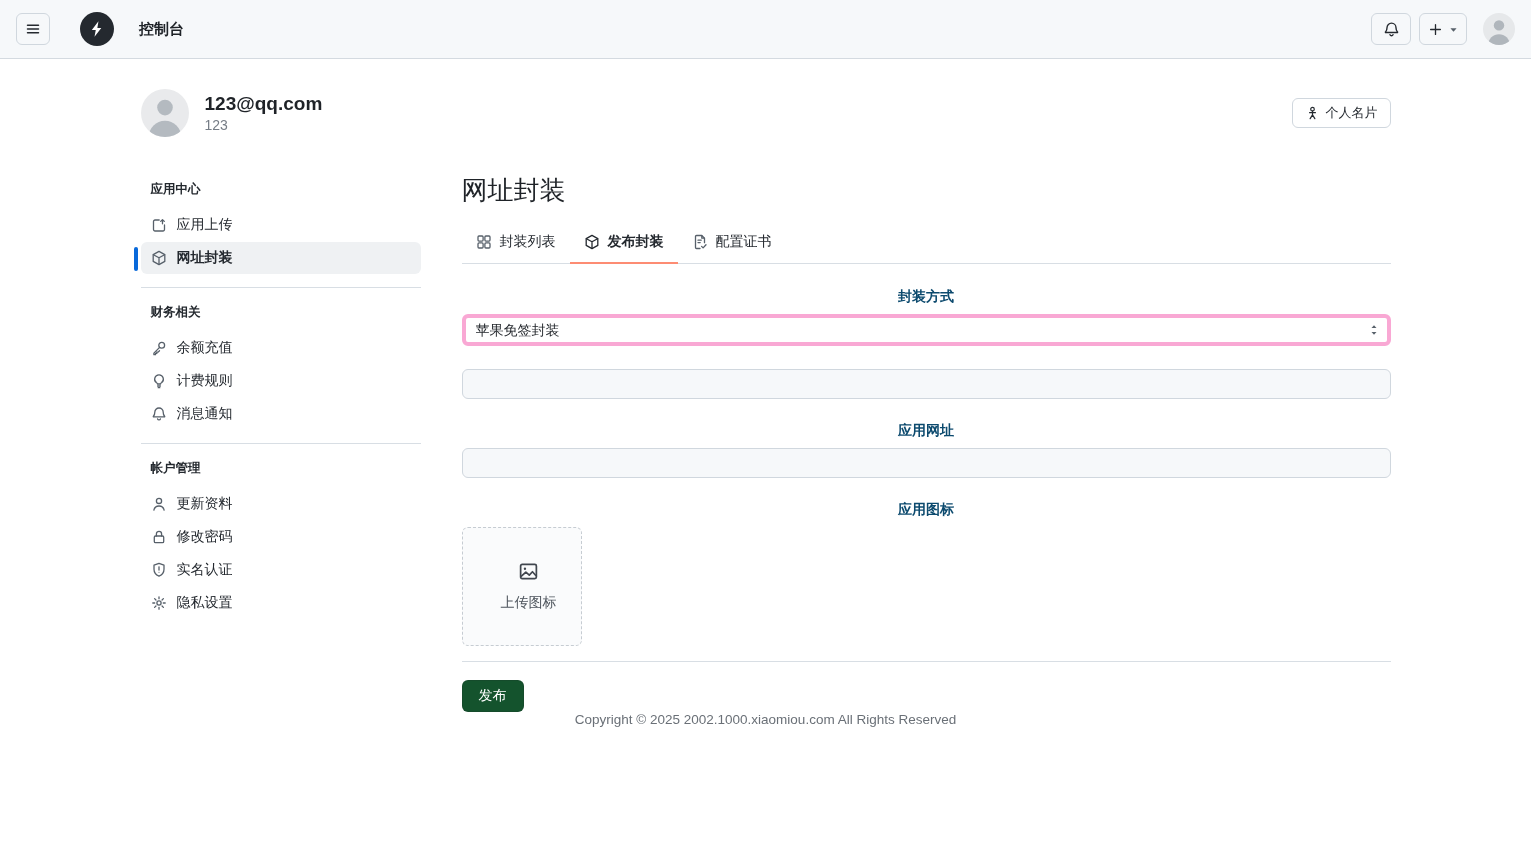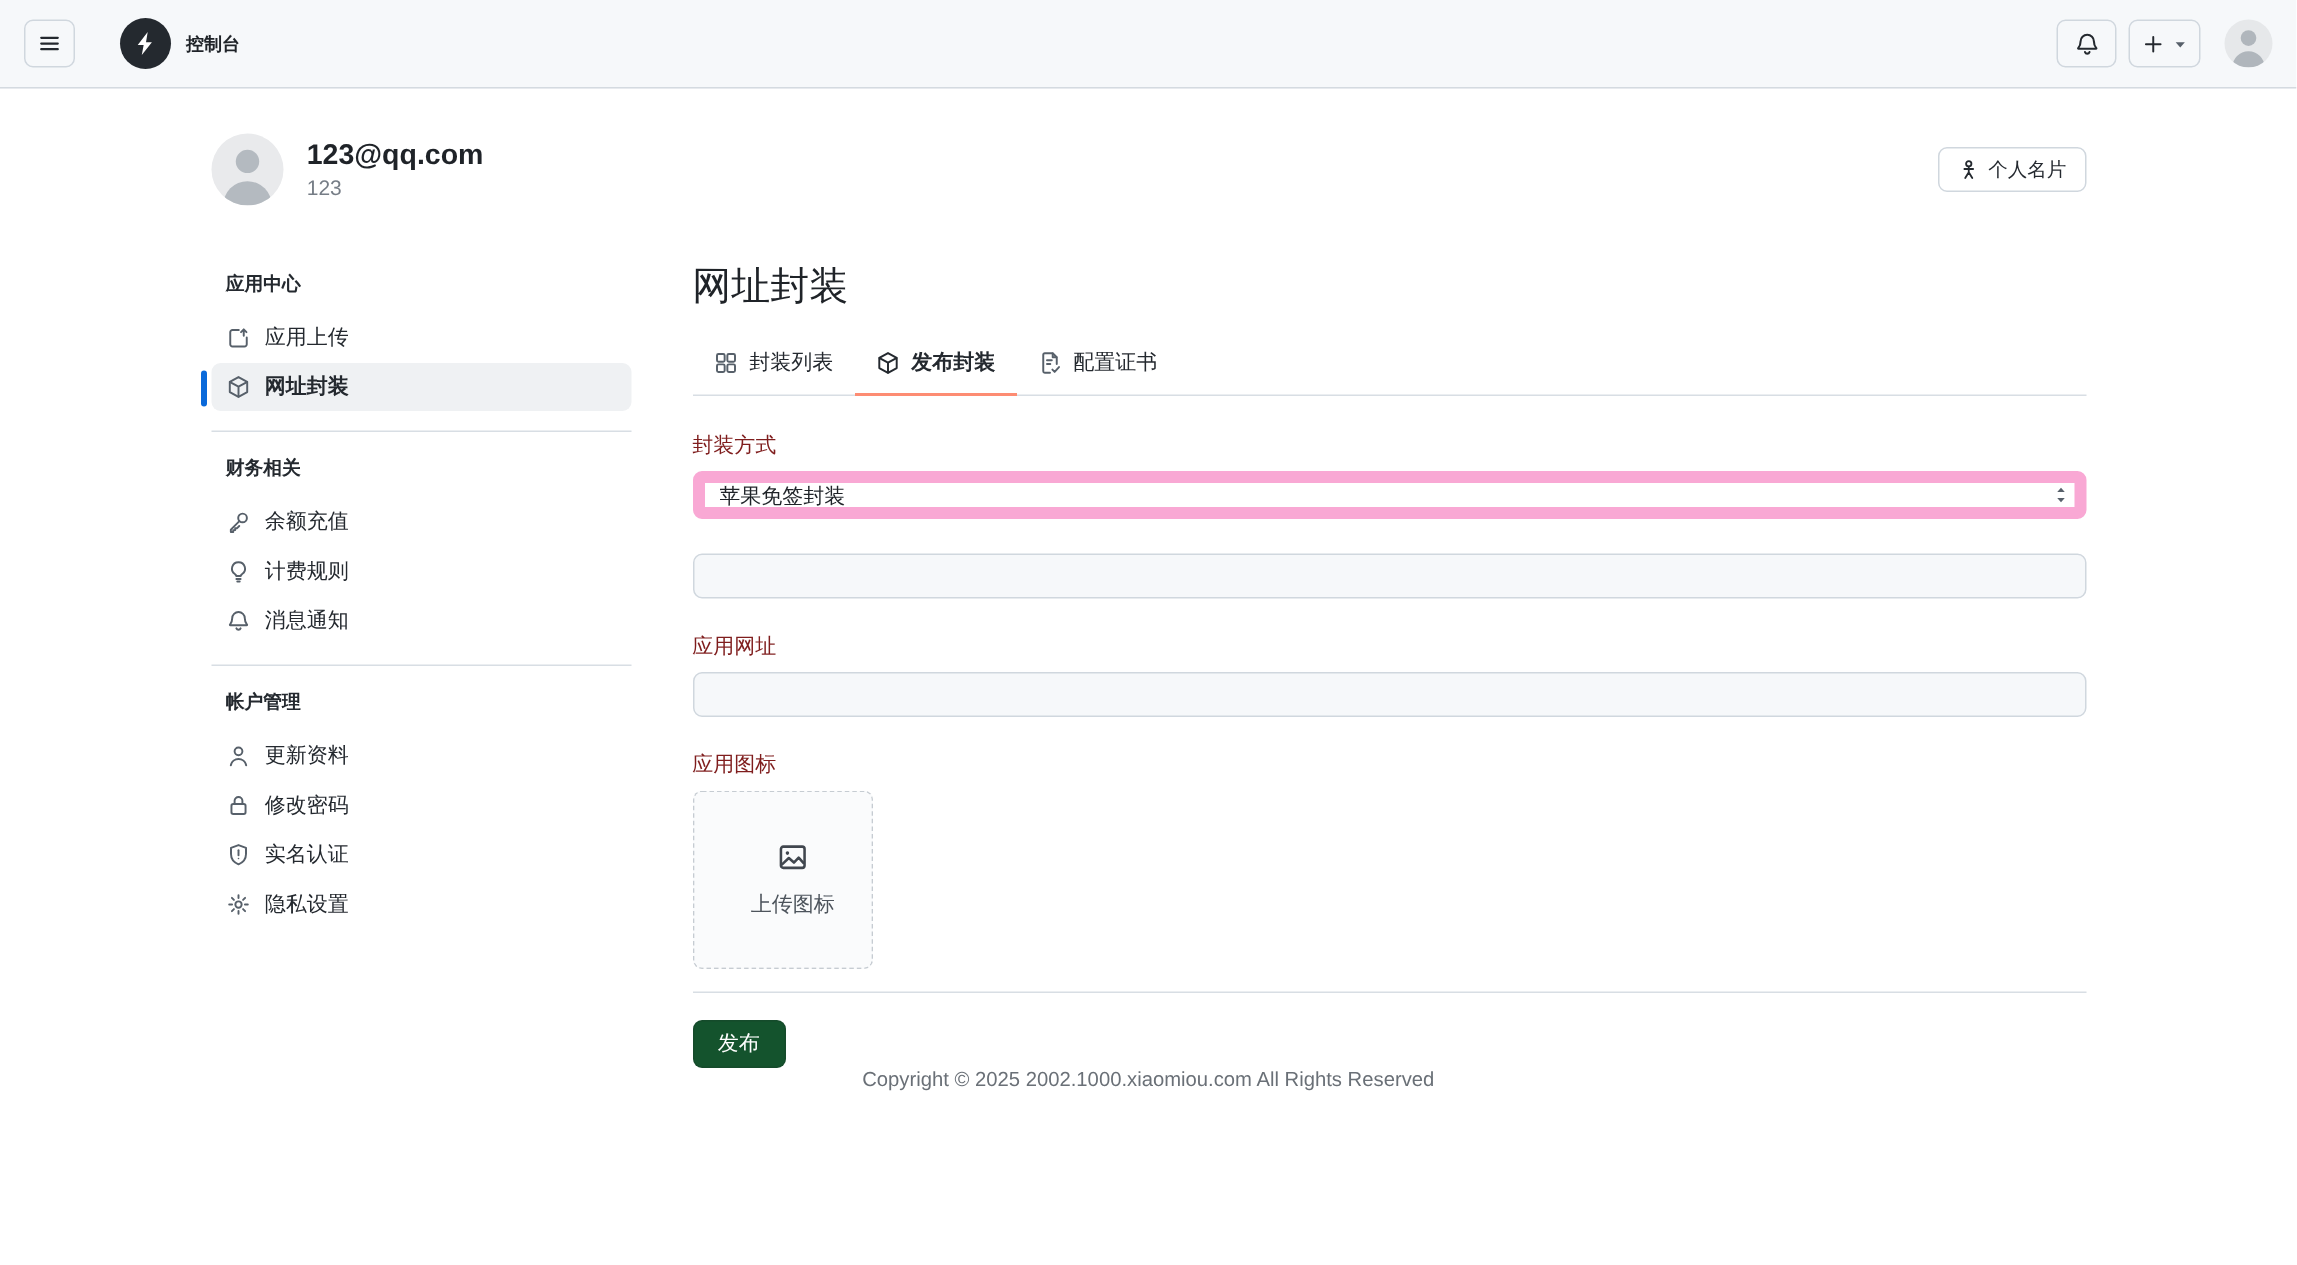--- a/index.html
+++ b/index.html
@@ -18,21 +18,21 @@
   }
   .icon-btn {
     height:32px; min-width:32px; padding:0 8px; border:1px solid #d0d7de; border-radius:6px;
     background:transparent; display:flex; align-items:center; justify-content:center;
     color:#24292f; cursor:pointer; gap:6px;
   }
   .logo-circle {
     width:34px; height:34px; border-radius:50%; background:#24292f;
     display:flex; align-items:center; justify-content:center; margin-left:30px;
   }
-  .navbar-title { font-size:12px; font-weight:700; margin-left:10px; }
+  .navbar-title { font-size:15px; font-weight:700; margin-left:25px; }
   .navbar-right { margin-left:auto; display:flex; align-items:center; gap:8px; }
   .bell-btn { width:40px; }
   .avatar-32 {
     width:32px; height:32px; border-radius:50%; background:#e6e8ea; overflow:hidden;
     display:flex; align-items:flex-end; justify-content:center; cursor:pointer; margin-left:8px;
   }
 
   
   .container { max-width:1250px; margin:0 auto; padding-top:30px; }
 
@@ -76,24 +76,24 @@
   .tab {
     display:flex; align-items:center; gap:8px; padding:9px 14px 11px; font-size:14px;
     color:#24292f; border-bottom:2px solid transparent; margin-bottom:-1px; cursor:pointer;
   }
   .tab .ti { color:#57606a; }
   .tab.active { font-weight:700; border-bottom-color:#fd8c73; }
   .tab.active .ti { color:#24292f; }
 
   .form { margin-top:24px; }
   .field { margin-bottom:23px; }
-  .field-label { display:block; font-size:14px; font-weight:400; margin-bottom:8px; color:#7f1d1d; }
+  .field-label { display:block; font-size:14px; font-weight:700; margin-bottom:8px; color:#0c4a6e;text-align:center; }
   .select-wrap { position:relative; }
   .select-control {
-    width:100%; height:32px; border:8px solid #f9a8d4; border-radius:6px; background:#fff;
+    width:100%; height:32px; border:4px solid #f9a8d4; border-radius:6px; background:#fff;
     font-size:14px; color:#1f2328; padding:0 40px 0 10px;
     appearance:none; -webkit-appearance:none; font-family:inherit;
   }
   .select-caret { position:absolute; right:9px; top:8px; pointer-events:none; }
   .text-input {
     width:100%; height:30px; background:#f6f8fa; border:1px solid #d0d7de; border-radius:6px;
     font-size:14px; padding:0 10px; color:#1f2328; font-family:inherit;
   }
   .upload-box {
     width:120px; height:119px; border:1px dashed #c6ccd2; border-radius:6px; background:#fafbfc;

